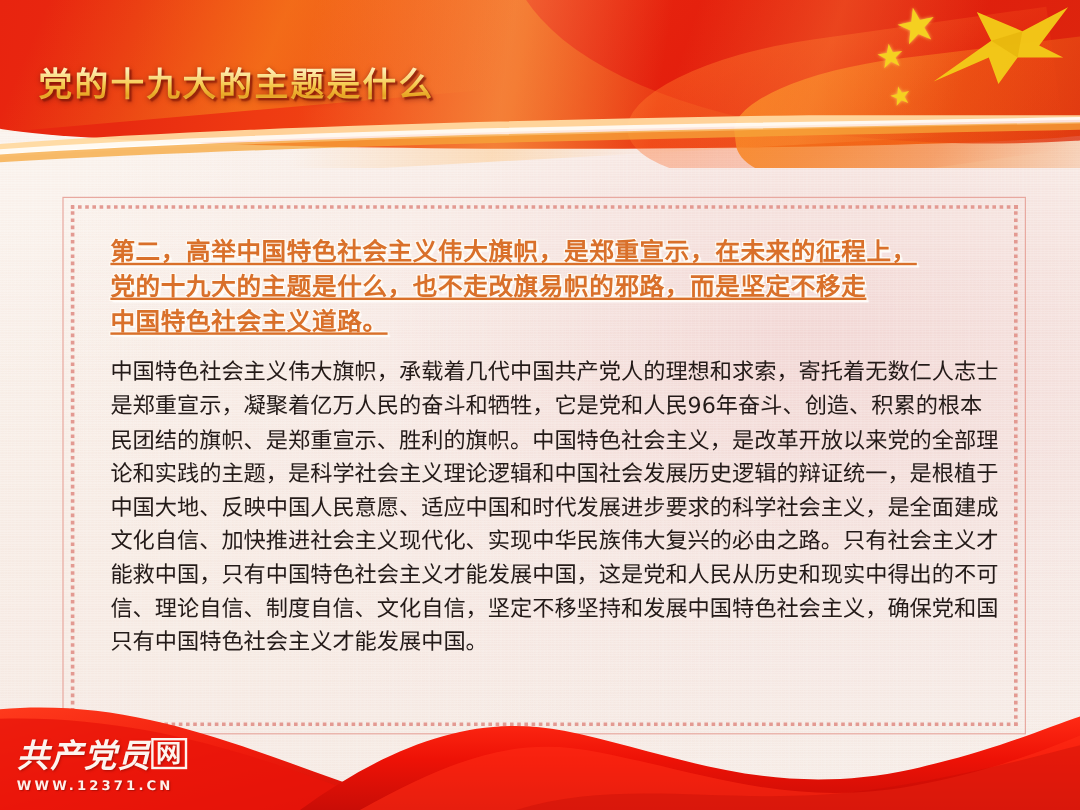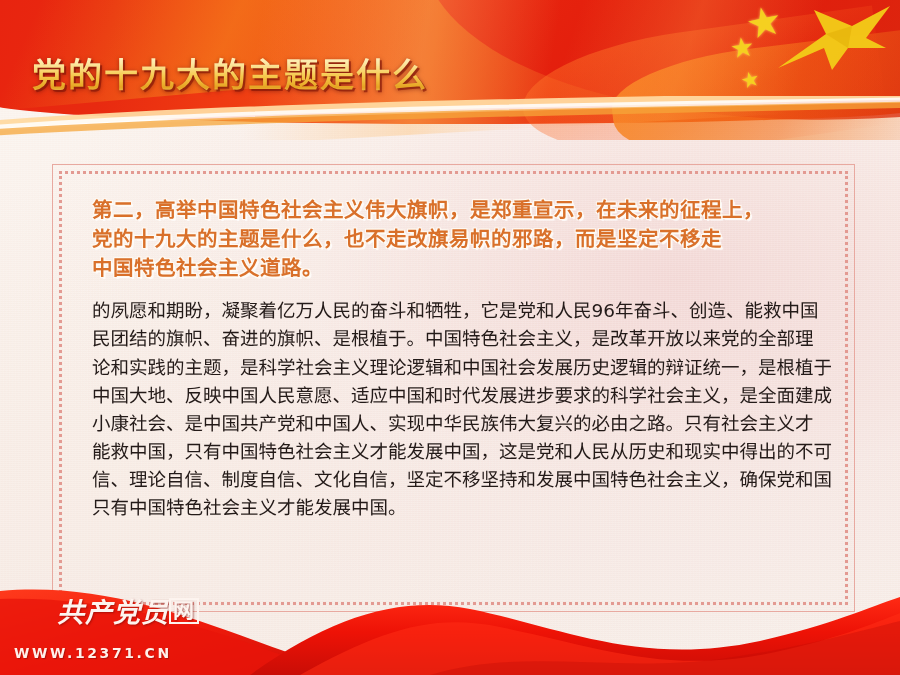--- a/index.html
+++ b/index.html
@@ -134,21 +134,21 @@
     right: 6px; top: 4px;
     width: 120px; height: 70px;
   }
 
   
   .banner-title {
     position: absolute;
     left: 32px;
     top: 48px;
     font-family: "DejaVu Sans", "Liberation Sans", sans-serif;
-    font-size: 34px;
+    font-size: 28px;
     font-weight: bold;
     letter-spacing: 2px;
     background: linear-gradient(180deg, #fff8e0 0%, #fde9a8 30%, #f6c84a 58%, #e6a322 80%, #f3d684 100%);
     -webkit-background-clip: text;
     background-clip: text;
     color: transparent;
     -webkit-text-fill-color: transparent;
     filter: drop-shadow(2px 2px 0 rgba(132,22,8,.65)) drop-shadow(0 1px 2px rgba(90,10,5,.5));
     white-space: nowrap;
   }
@@ -175,20 +175,21 @@
   .lead {
     font-size: 20.5px;
     font-weight: bold;
     line-height: 1.42;
     color: #d9702a;
     letter-spacing: .5px;
     text-shadow:
       1px 1px 0 #fffaf3, -1px 1px 0 #fffaf3, 1px -1px 0 #fffaf3, -1px -1px 0 #fffaf3,
       2px 2px 1px rgba(255,255,255,.9);
     margin: 0 0 14px 0;
+    text-decoration: underline;
   }
   .lead span { display: block; white-space: nowrap; }
 
   .body-text {
     font-size: 18.5px;
     line-height: 1.52;
     color: #231a18;
     margin: 0;
     text-align: justify;
   }
@@ -212,34 +213,33 @@
   }
   .logo-mark {
     font-size: 27px;
     font-weight: bold;
     color: #fdf4ef;
     letter-spacing: 1px;
     font-style: italic;
     text-shadow: 1px 1px 2px rgba(120,10,5,.55);
     line-height: 1.05;
     white-space: nowrap;
-    text-align: right;
   }
   .logo-mark .boxed {
     font-style: normal;
     border: 2px solid #fdf4ef;
     padding: 0 2px;
     font-size: 21px;
     display: inline-block;
     vertical-align: 4px;
     line-height: 1.05;
   }
   .logo-url {
-    margin-top: 18px;
-    font-size: 14px;
+    margin-top: 3px;
+    font-size: 11px;
     letter-spacing: 2.6px;
     color: #fff0ea;
     font-weight: bold;
     text-shadow: 1px 1px 1px rgba(120,10,5,.5);
   }
 </style>
 </head>
 <body>
 
 <div class="poster">
@@ -279,25 +279,26 @@
   <div class="card">
     <div class="card-inner">
 
       <p class="lead">
         <span>第二，高举中国特色社会主义伟大旗帜，是郑重宣示，在未来的征程上，</span>
         <span>党的十九大的主题是什么，也不走改旗易帜的邪路，而是坚定不移走</span>
         <span>中国特色社会主义道路。</span>
       </p>
 
       <p class="body-text">
-        <span>的夙愿和期盼，凝聚着亿万人民的奋斗和牺牲，它是党和人民96年奋斗、创造、能救中国</span>
-        <span>民团结的旗帜、奋进的旗帜、是根植于。中国特色社会主义，是改革开放以来党的全部理</span>
+        <span>中国特色社会主义伟大旗帜，承载着几代中国共产党人的理想和求索，寄托着无数仁人志士</span>
+        <span>是郑重宣示，凝聚着亿万人民的奋斗和牺牲，它是党和人民96年奋斗、创造、积累的根本</span>
+        <span>民团结的旗帜、是郑重宣示、胜利的旗帜。中国特色社会主义，是改革开放以来党的全部理</span>
         <span>论和实践的主题，是科学社会主义理论逻辑和中国社会发展历史逻辑的辩证统一，是根植于</span>
         <span>中国大地、反映中国人民意愿、适应中国和时代发展进步要求的科学社会主义，是全面建成</span>
-        <span>小康社会、是中国共产党和中国人、实现中华民族伟大复兴的必由之路。只有社会主义才</span>
+        <span>文化自信、加快推进社会主义现代化、实现中华民族伟大复兴的必由之路。只有社会主义才</span>
         <span>能救中国，只有中国特色社会主义才能发展中国，这是党和人民从历史和现实中得出的不可</span>
         <span>信、理论自信、制度自信、文化自信，坚定不移坚持和发展中国特色社会主义，确保党和国</span>
         <span>只有中国特色社会主义才能发展中国。</span>
       </p>
 
     </div>
   </div>
 
   <div class="ribbon">
     <svg viewBox="0 0 900 120" preserveAspectRatio="none">

